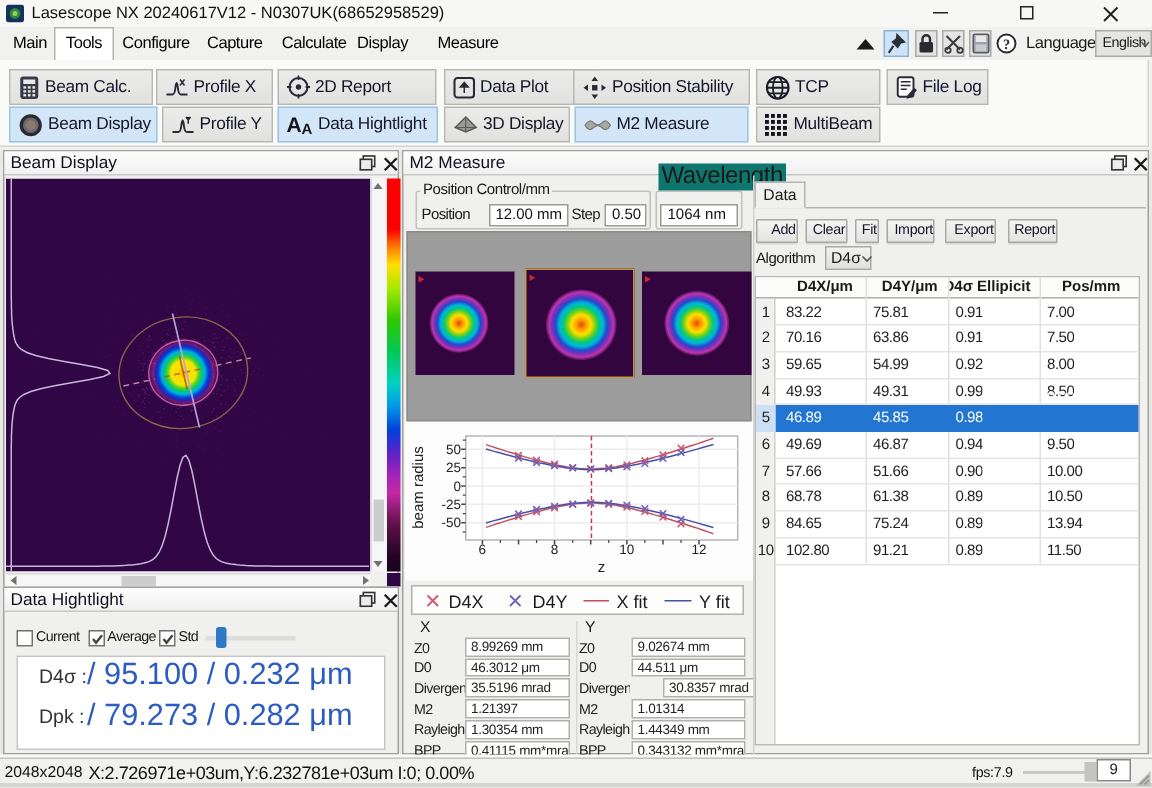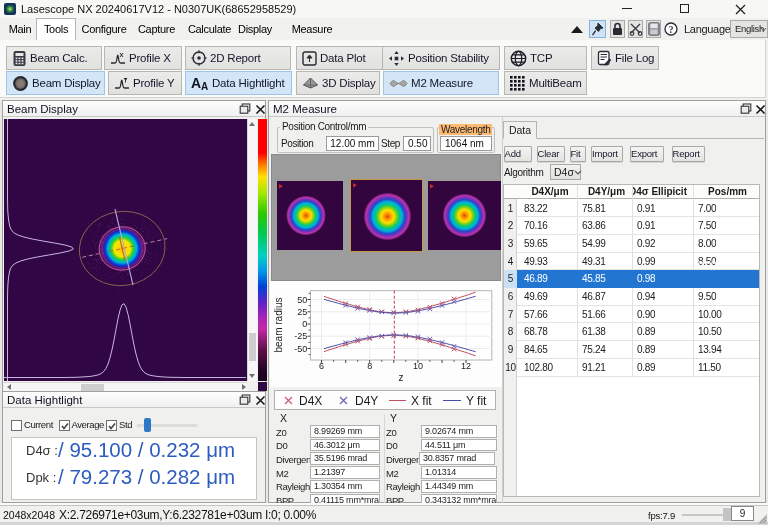--- a/index.html
+++ b/index.html
@@ -5,21 +5,21 @@
 body{font-family:"Liberation Sans",sans-serif;background:#f0f0ee;position:relative;font-size:12px;color:#1a1a1a}
 .abs{position:absolute}
 .tb-btn{position:absolute;height:24px;background:linear-gradient(#ebebe9,#e1e1df);border:1px solid #b6b6b2;display:flex;align-items:center;font-size:11.5px;letter-spacing:-0.2px;color:#15152a;white-space:nowrap}
 .tb-btn.sel{background:#d3e6f8;border:1px solid #9dc4e4}
 .tb-btn svg{margin:0 3px 0 5px}
 .ptitle{position:absolute;height:16px;background:linear-gradient(#fdfdfd,#f0f0f0);border-bottom:1px solid #c8c8c6;font-size:11.5px;color:#101020;line-height:16px;padding-left:4px}
 .panel{position:absolute;border:1px solid #a0a09c;background:#f0f0ee}
 .vbox{position:absolute;background:#fff;border:1px solid #b0b0ac;font-size:9px;letter-spacing:-0.2px;color:#222;line-height:11.5px;padding-left:3px;overflow:hidden;white-space:nowrap}
 .rlabel{position:absolute;font-size:9.5px;letter-spacing:-0.4px;color:#222;overflow:hidden;white-space:nowrap;line-height:12px}
 .cell{position:absolute;font-size:10px;letter-spacing:-0.3px;color:#202020;line-height:17.7px;white-space:nowrap;overflow:hidden}
-.btn2{position:absolute;height:16px;background:linear-gradient(#f4f4f2,#e3e3e1);border:1px solid #a8a8a4;border-radius:1px;font-size:9.5px;letter-spacing:-0.2px;color:#15152a;text-align:left;line-height:14px;box-shadow:0 1px 0 rgba(0,0,0,0.10)}
+.btn2{position:absolute;height:16px;background:linear-gradient(#f4f4f2,#e3e3e1);border:1px solid #a8a8a4;border-radius:1px;font-size:9.5px;letter-spacing:-0.2px;color:#15152a;text-align:right;line-height:14px;box-shadow:0 1px 0 rgba(0,0,0,0.10)}
 .inp{position:absolute;background:#fff;border:1px solid #9a9a96;font-size:10px;color:#111;line-height:13px}
 .cb{position:absolute;width:11px;height:11px;background:#fff;border:1px solid #707070}
 .lbl{position:absolute;white-space:nowrap}
 </style></head><body>
 <div class="abs" style="left:0;top:0;width:768px;height:18px;background:#f7f7f5"></div>
 <div class="abs" style="left:4px;top:3px"><svg width="12" height="12" viewBox="0 0 12 12">
       <rect width="12" height="12" rx="2" fill="#16325c"></rect>
       <circle cx="6" cy="6" r="3.6" fill="#2e8540"></circle>
       <circle cx="6" cy="6" r="1.7" fill="#8fd14f"></circle>
     </svg></div>
@@ -195,21 +195,21 @@
 <div class="abs" style="left:740px;top:103px"><svg width="12" height="11" viewBox="0 0 12 11">
       <rect x="3.2" y="1" width="7.6" height="7" fill="#fff" stroke="#333" stroke-width="1.1"></rect>
       <rect x="1.2" y="3.2" width="7.6" height="7" fill="#ececec" stroke="#333" stroke-width="1.1"></rect>
     </svg></div>
 <div class="abs" style="left:755px;top:104px"><svg width="11" height="11" viewBox="0 0 11 11">
       <path d="M1.5,1.5 L9.5,9.5 M9.5,1.5 L1.5,9.5" stroke="#1a1a1a" stroke-width="1.6"></path>
     </svg></div>
 <div class="abs" style="left:277px;top:127px;width:157px;height:26px;border:1px solid #c0c0be;border-radius:2px"></div>
 <div class="abs lbl" style="left:280px;top:121px;font-size:10px;letter-spacing:-0.3px;background:#f0f0ee;padding:0 2px">Position Control/mm</div>
 <div class="abs" style="left:437px;top:127px;width:58px;height:26px;border:1px solid #c0c0be;border-radius:2px"></div>
-<div class="abs lbl" style="left:439px;top:124px;font-size:10px;letter-spacing:-0.3px;background:#fdba74;padding:0 2px">Wavelength</div>
+<div class="abs lbl" style="left:439px;top:109px;font-size:16px;letter-spacing:-0.3px;background:#0f766e;padding:0 2px">Wavelength</div>
 <div class="abs lbl" style="left:281px;top:138px;font-size:10px;letter-spacing:-0.4px">Position</div>
 <div class="inp" style="left:326px;top:136px;width:53px;height:15px;text-align:center">12.00 mm</div>
 <div class="abs lbl" style="left:381px;top:138px;font-size:10px;letter-spacing:-0.4px">Step</div>
 <div class="inp" style="left:403px;top:136px;width:28px;height:15px;padding-left:4px">0.50</div>
 <div class="inp" style="left:440px;top:136px;width:52px;height:15px;padding-left:4px">1064 nm</div>
 <div class="abs" style="left:271px;top:154px;width:230px;height:127px;background:#9c9c9c;border:1px solid #8a8a8a"></div>
 <div class="abs" style="left:277px;top:181px;width:66px;height:69px;background:#33053e;overflow:hidden"><svg width="66" height="69">
       <defs>
         <radialGradient id="tb277" cx="50%" cy="50%" r="50%">
           <stop offset="0%" stop-color="#e04800"></stop>
@@ -379,21 +379,21 @@
 <div class="vbox" style="left:310px;top:425.0px;width:70px;height:12.8px">8.99269 mm</div>
 <div class="rlabel" style="left:386px;top:426.5px;width:34px">Z0</div>
 <div class="vbox" style="left:421px;top:425.0px;width:76px;height:12.8px">9.02674 mm</div>
 <div class="rlabel" style="left:276px;top:440.2px;width:34px">D0</div>
 <div class="vbox" style="left:310px;top:438.7px;width:70px;height:12.8px">46.3012 μm</div>
 <div class="rlabel" style="left:386px;top:440.2px;width:34px">D0</div>
 <div class="vbox" style="left:421px;top:438.7px;width:76px;height:12.8px">44.511 μm</div>
 <div class="rlabel" style="left:276px;top:453.9px;width:34px">Divergence</div>
 <div class="vbox" style="left:310px;top:452.4px;width:70px;height:12.8px">35.5196 mrad</div>
 <div class="rlabel" style="left:386px;top:453.9px;width:34px">Divergence</div>
-<div class="vbox" style="left:419px;top:452.4px;width:76px;height:12.8px">30.8357 mrad</div>
+<div class="vbox" style="left:442px;top:452.4px;width:76px;height:12.8px">30.8357 mrad</div>
 <div class="rlabel" style="left:276px;top:467.6px;width:34px">M2</div>
 <div class="vbox" style="left:310px;top:466.1px;width:70px;height:12.8px">1.21397</div>
 <div class="rlabel" style="left:386px;top:467.6px;width:34px">M2</div>
 <div class="vbox" style="left:421px;top:466.1px;width:76px;height:12.8px">1.01314</div>
 <div class="rlabel" style="left:276px;top:481.3px;width:34px">Rayleigh</div>
 <div class="vbox" style="left:310px;top:479.8px;width:70px;height:12.8px">1.30354 mm</div>
 <div class="rlabel" style="left:386px;top:481.3px;width:34px">Rayleigh</div>
 <div class="vbox" style="left:421px;top:479.8px;width:76px;height:12.8px">1.44349 mm</div>
 <div class="rlabel" style="left:276px;top:495.0px;width:34px">BPP</div>
 <div class="vbox" style="left:310px;top:493.5px;width:70px;height:12.8px">0.41115 mm*mrad</div>

